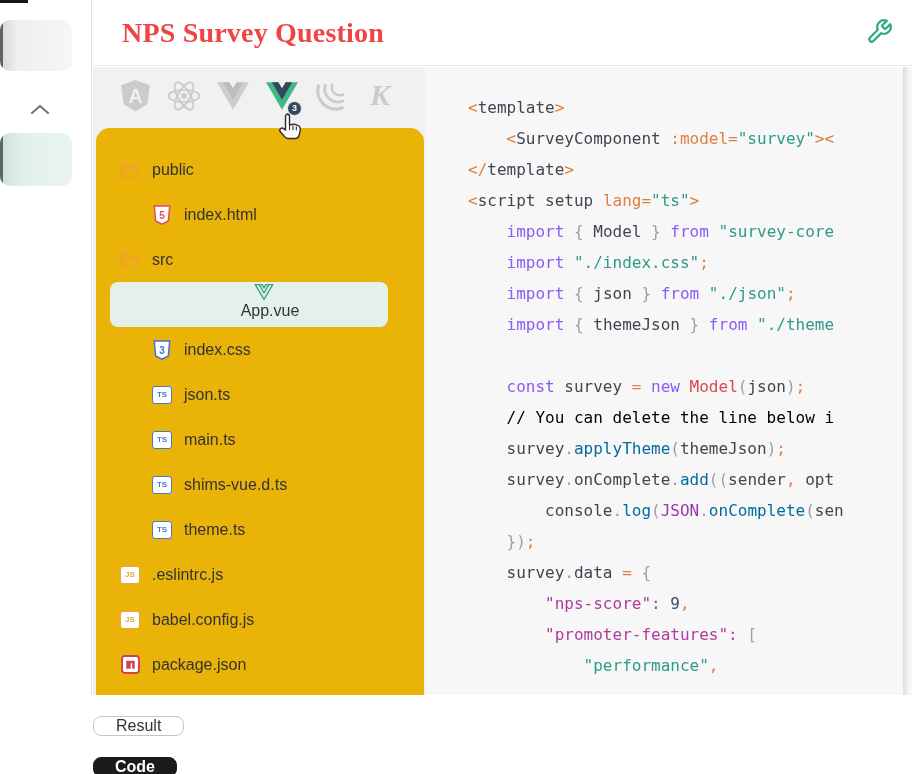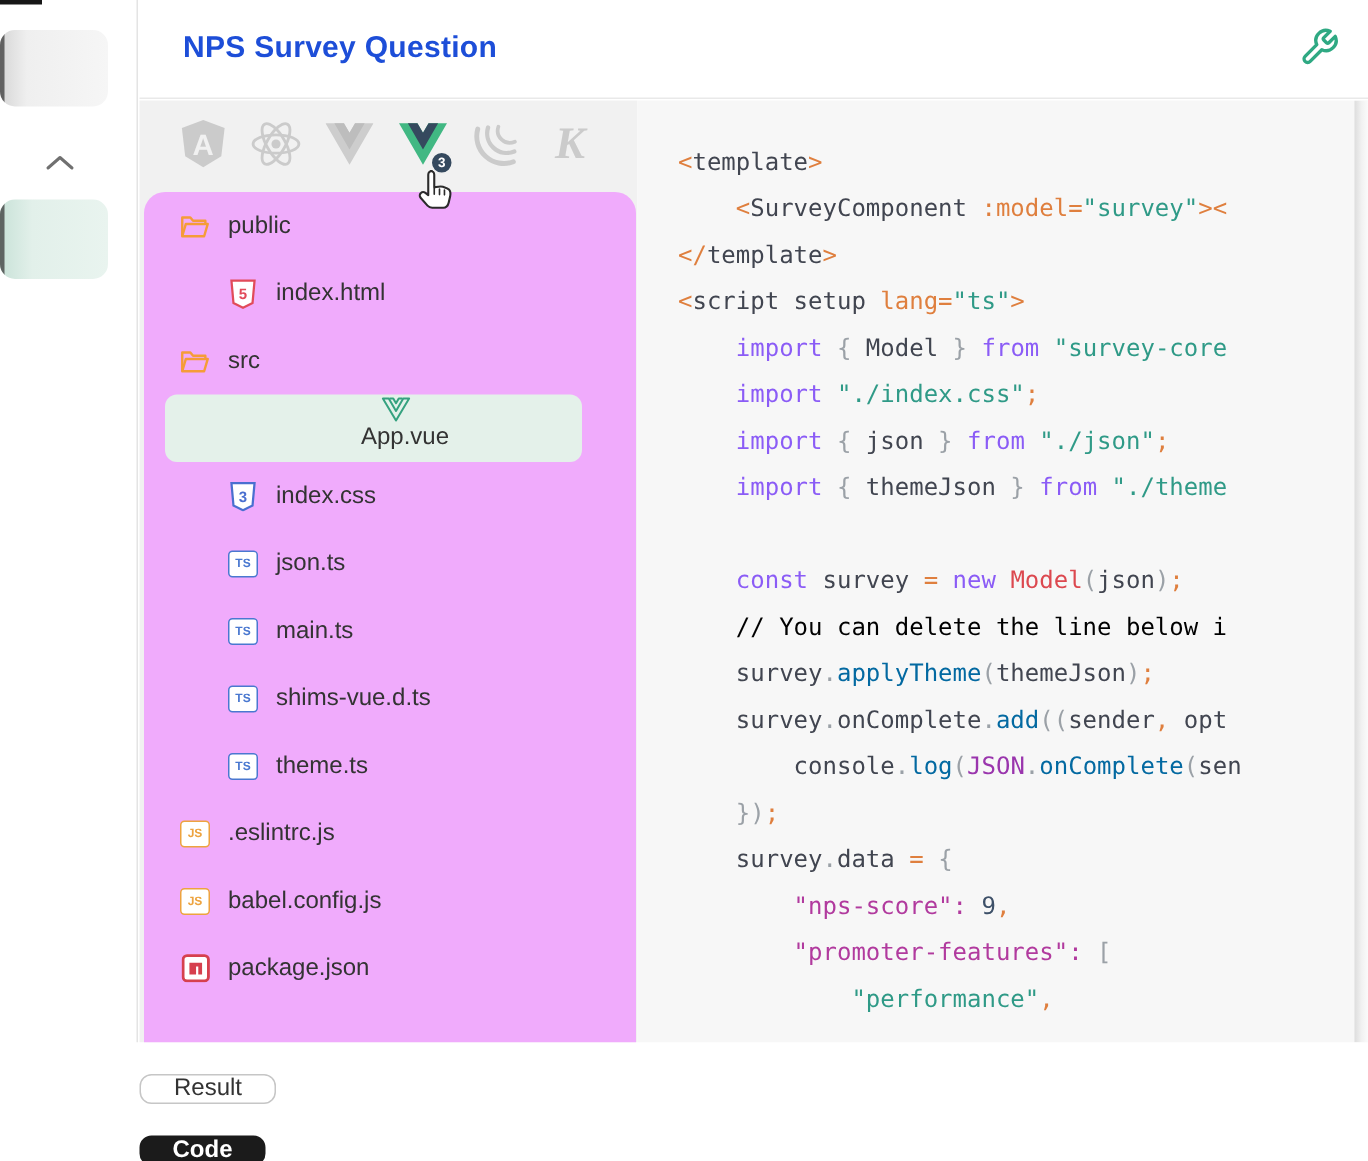--- a/index.html
+++ b/index.html
@@ -10,44 +10,44 @@
   .left-rail { position:absolute; left:0; top:0; width:92px; height:695px; background:#fff; border-right:1px solid #e4e4e4; }
   .rail-sliver { position:absolute; left:0; top:0; width:28px; height:3px; background:#161616; }
   .ghost { position:absolute; left:0; width:72px; border-radius:10px; overflow:hidden; }
   .ghost::before { content:""; position:absolute; left:0; top:0; bottom:0; width:3px; background:#3a3a3a; opacity:.75; }
   .ghost-gray { top:20px; height:51px; background:linear-gradient(90deg,#d6d6d6 0%,#efefef 25%,#f6f6f6 100%); }
   .ghost-mint { top:133px; height:53px; background:linear-gradient(90deg,#c9e2d8 0%,#e2f0ea 30%,#e9f4ef 100%); }
   .rail-chevron { position:absolute; left:30px; top:101px; }
 
   
   .header { position:absolute; left:93px; top:0; width:819px; height:66px; background:#fff; border-bottom:1px solid #e9e9e9; display:flex; align-items:center; padding:0 16px 0 29px; }
-  .page-title { font-size:20px; font-weight:700; color:#1d4ed8; letter-spacing:.2px; }
+  .page-title { font-size:28px; font-weight:700; color:#ef4444; letter-spacing:.2px;font-family:Liberation Serif, serif; }
   .header-spacer { flex:1; }
   .wrench-btn { width:34px; height:34px; display:flex; align-items:center; justify-content:center; cursor:pointer; background:none; border:none; }
 
   
   .explorer { position:absolute; left:93px; top:67px; width:332px; height:628px; background:#f1f1f1; }
   .fw-bar { height:61px; display:flex; align-items:center; padding-left:24px; gap:13px; }
   .fw-btn { width:36px; height:36px; display:flex; align-items:center; justify-content:center; background:none; border:none; cursor:pointer; position:relative; }
   .fw-badge { position:absolute; right:-2px; bottom:0px; width:15px; height:15px; border-radius:50%; background:#35495e; color:#fff; font-size:9px; font-weight:700; display:flex; align-items:center; justify-content:center; border:1.5px solid #f1f1f1; }
-  .tree-card { position:absolute; left:3px; top:61px; right:1px; bottom:0; background:#f0abfc; border-radius:14px 14px 0 0; overflow:hidden; }
+  .tree-card { position:absolute; left:3px; top:61px; right:1px; bottom:0; background:#eab308; border-radius:14px 14px 0 0; padding-top:19px; overflow:hidden; }
   .tree-row { height:45px; display:flex; align-items:center; margin:0 36px 0 14px; border-radius:8px; padding-left:10px; cursor:pointer; }
   .tree-row.lvl1 { padding-left:42px; }
   .tree-row.selected { background:#e4f1ea;flex-direction:column; }
   .tree-icon { width:20px; height:20px; display:flex; align-items:center; justify-content:center; margin-right:12px; flex:0 0 20px; }
   .tree-label { font-size:16px; color:#333; }
   .ft-sq { width:38px; height:18px; border-radius:3px; display:flex; align-items:center; justify-content:center; font-size:8px; font-weight:700; background:#fff; }
   .ft-ts { border:1.5px solid #4a78d0; color:#4a78d0; }
   .ft-js { border:1.5px solid #eda33f; color:#eda33f; }
 
   
   .code-pane { position:absolute; left:425px; top:67px; width:487px; height:628px; background:#f7f7f7; overflow:hidden; }
   .code-scroll { position:absolute; right:0; top:0; bottom:0; width:9px; background:linear-gradient(90deg,#dddddd 0%,#f2f2f2 55%,#fafafa 100%); }
   .code { padding:25px 12px 0 27px; font-family:"DejaVu Sans Mono", monospace; font-size:16px; line-height:31px; }
-  .code-line { white-space:pre; height:31px; }
+  .code-line { white-space:pre; height:31px;margin-left:16px; }
   .tk-tag { color:#df7f3e; } 
   .tk-kw  { color:#8b5cf6; }
   .tk-str { color:#2f9a87; }
   .tk-fn  { color:#0369a1; }
   .tk-cls { color:#dc484f; }
   .tk-punc{ color:#9ba1a7; }
   .tk-txt { color:#414550; }
   .tk-cm  { color:#000000; }
   .tk-key { color:#b13a9e; }
   .tk-ns  { color:#9a35ad; }

